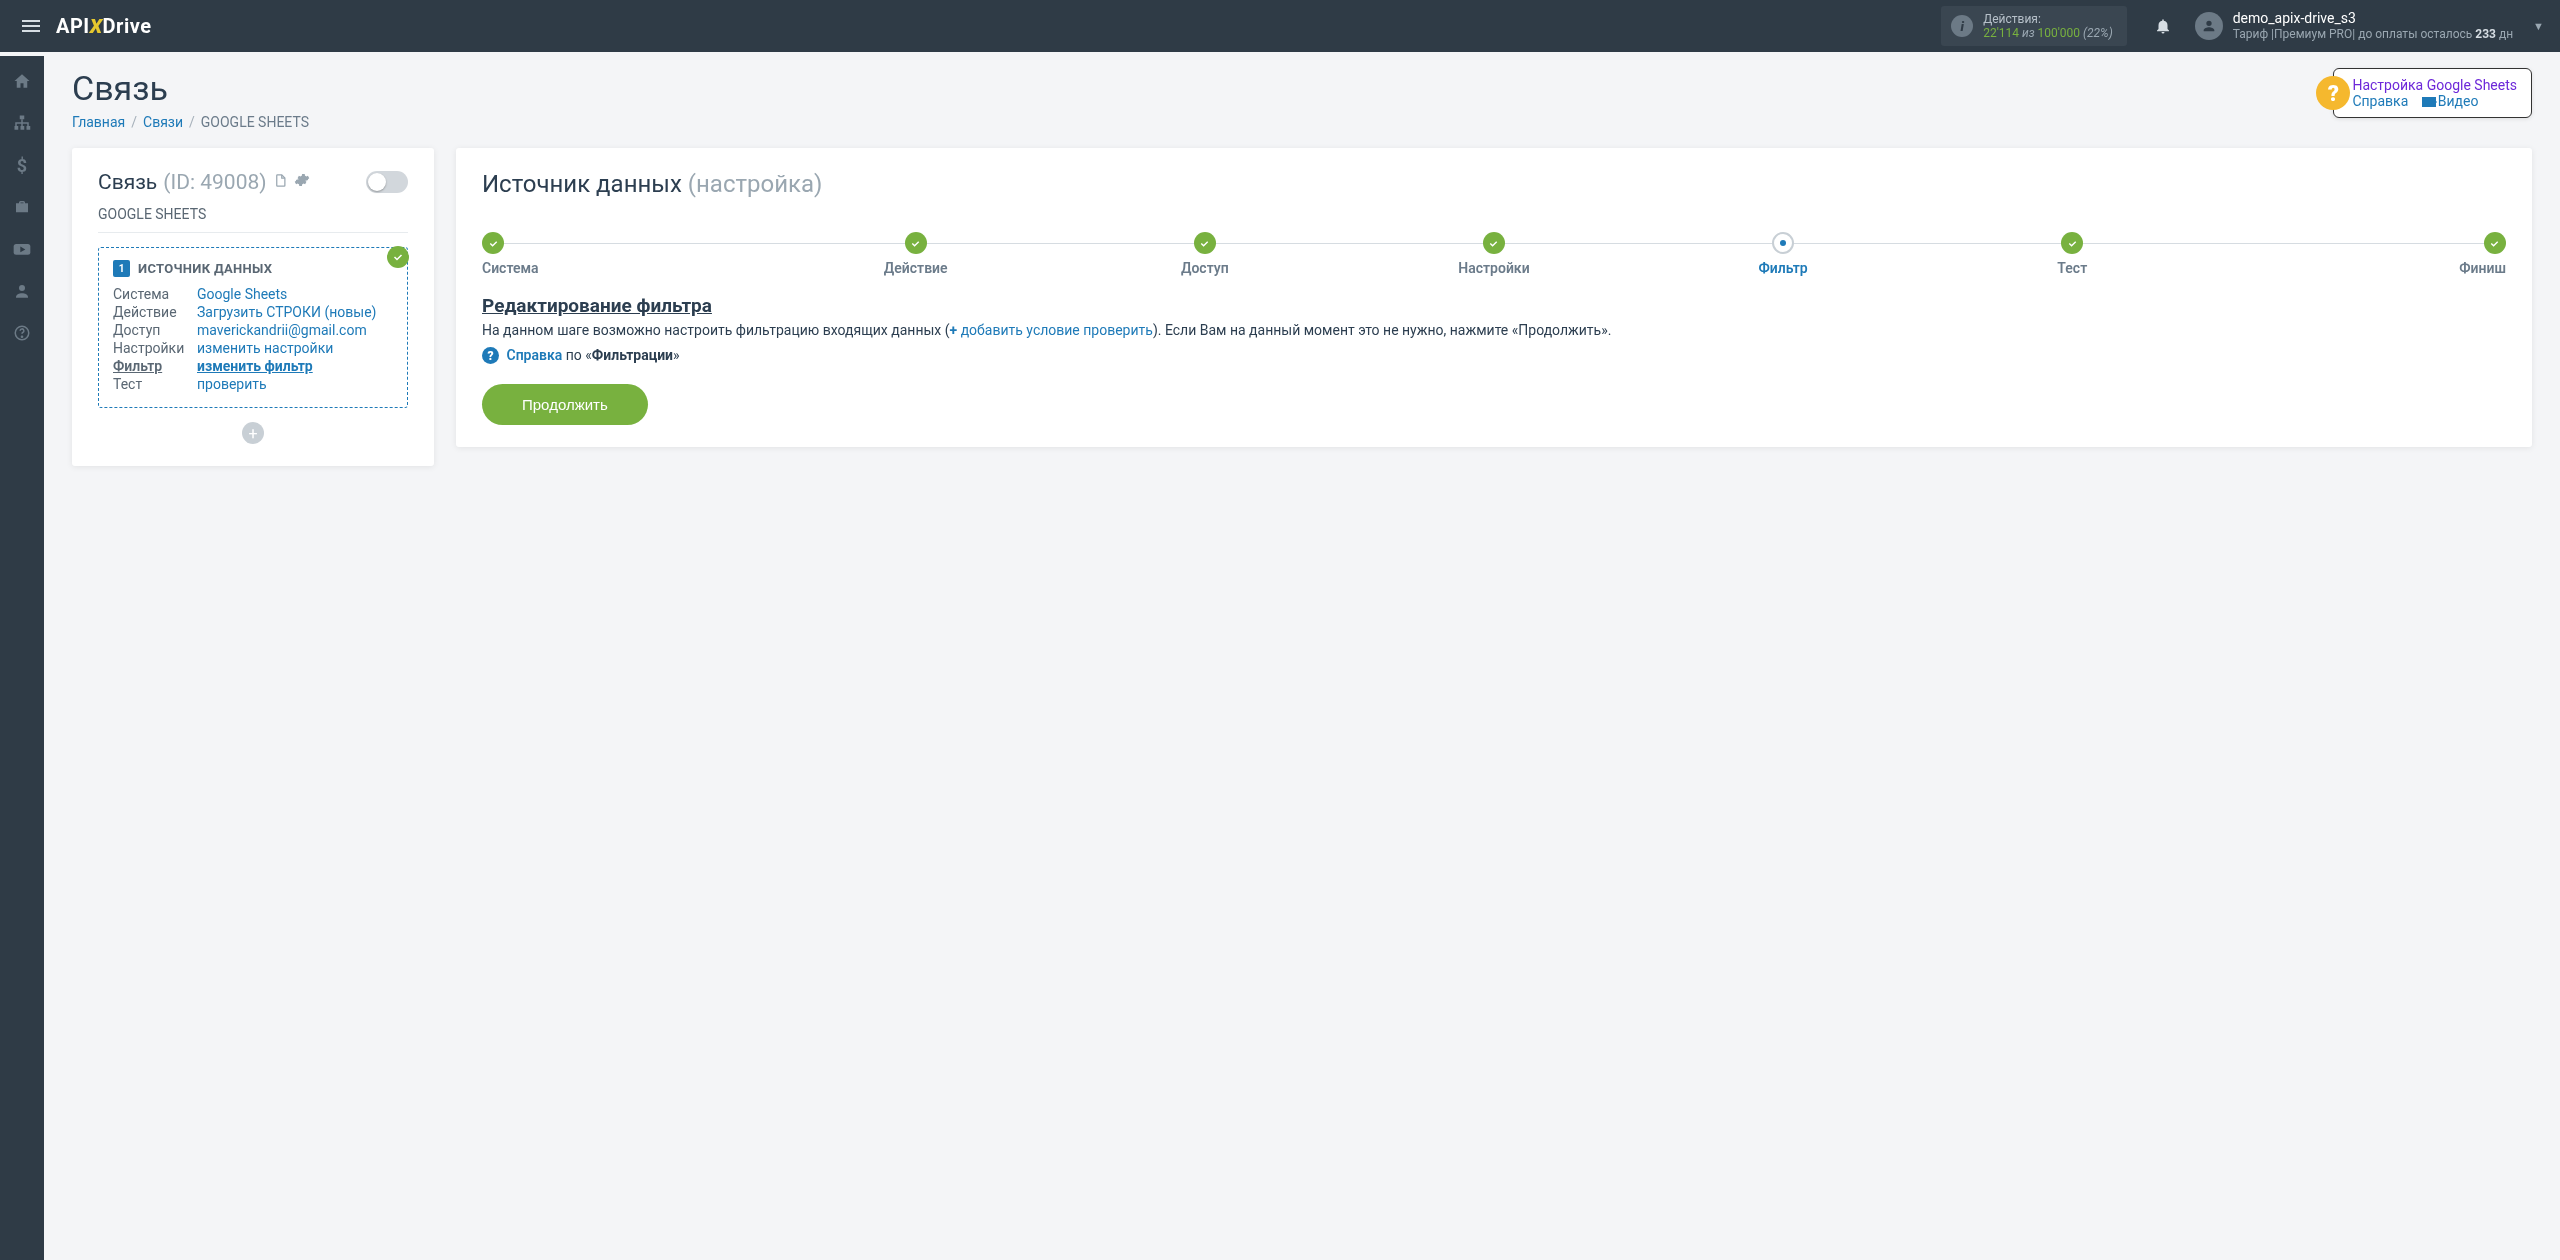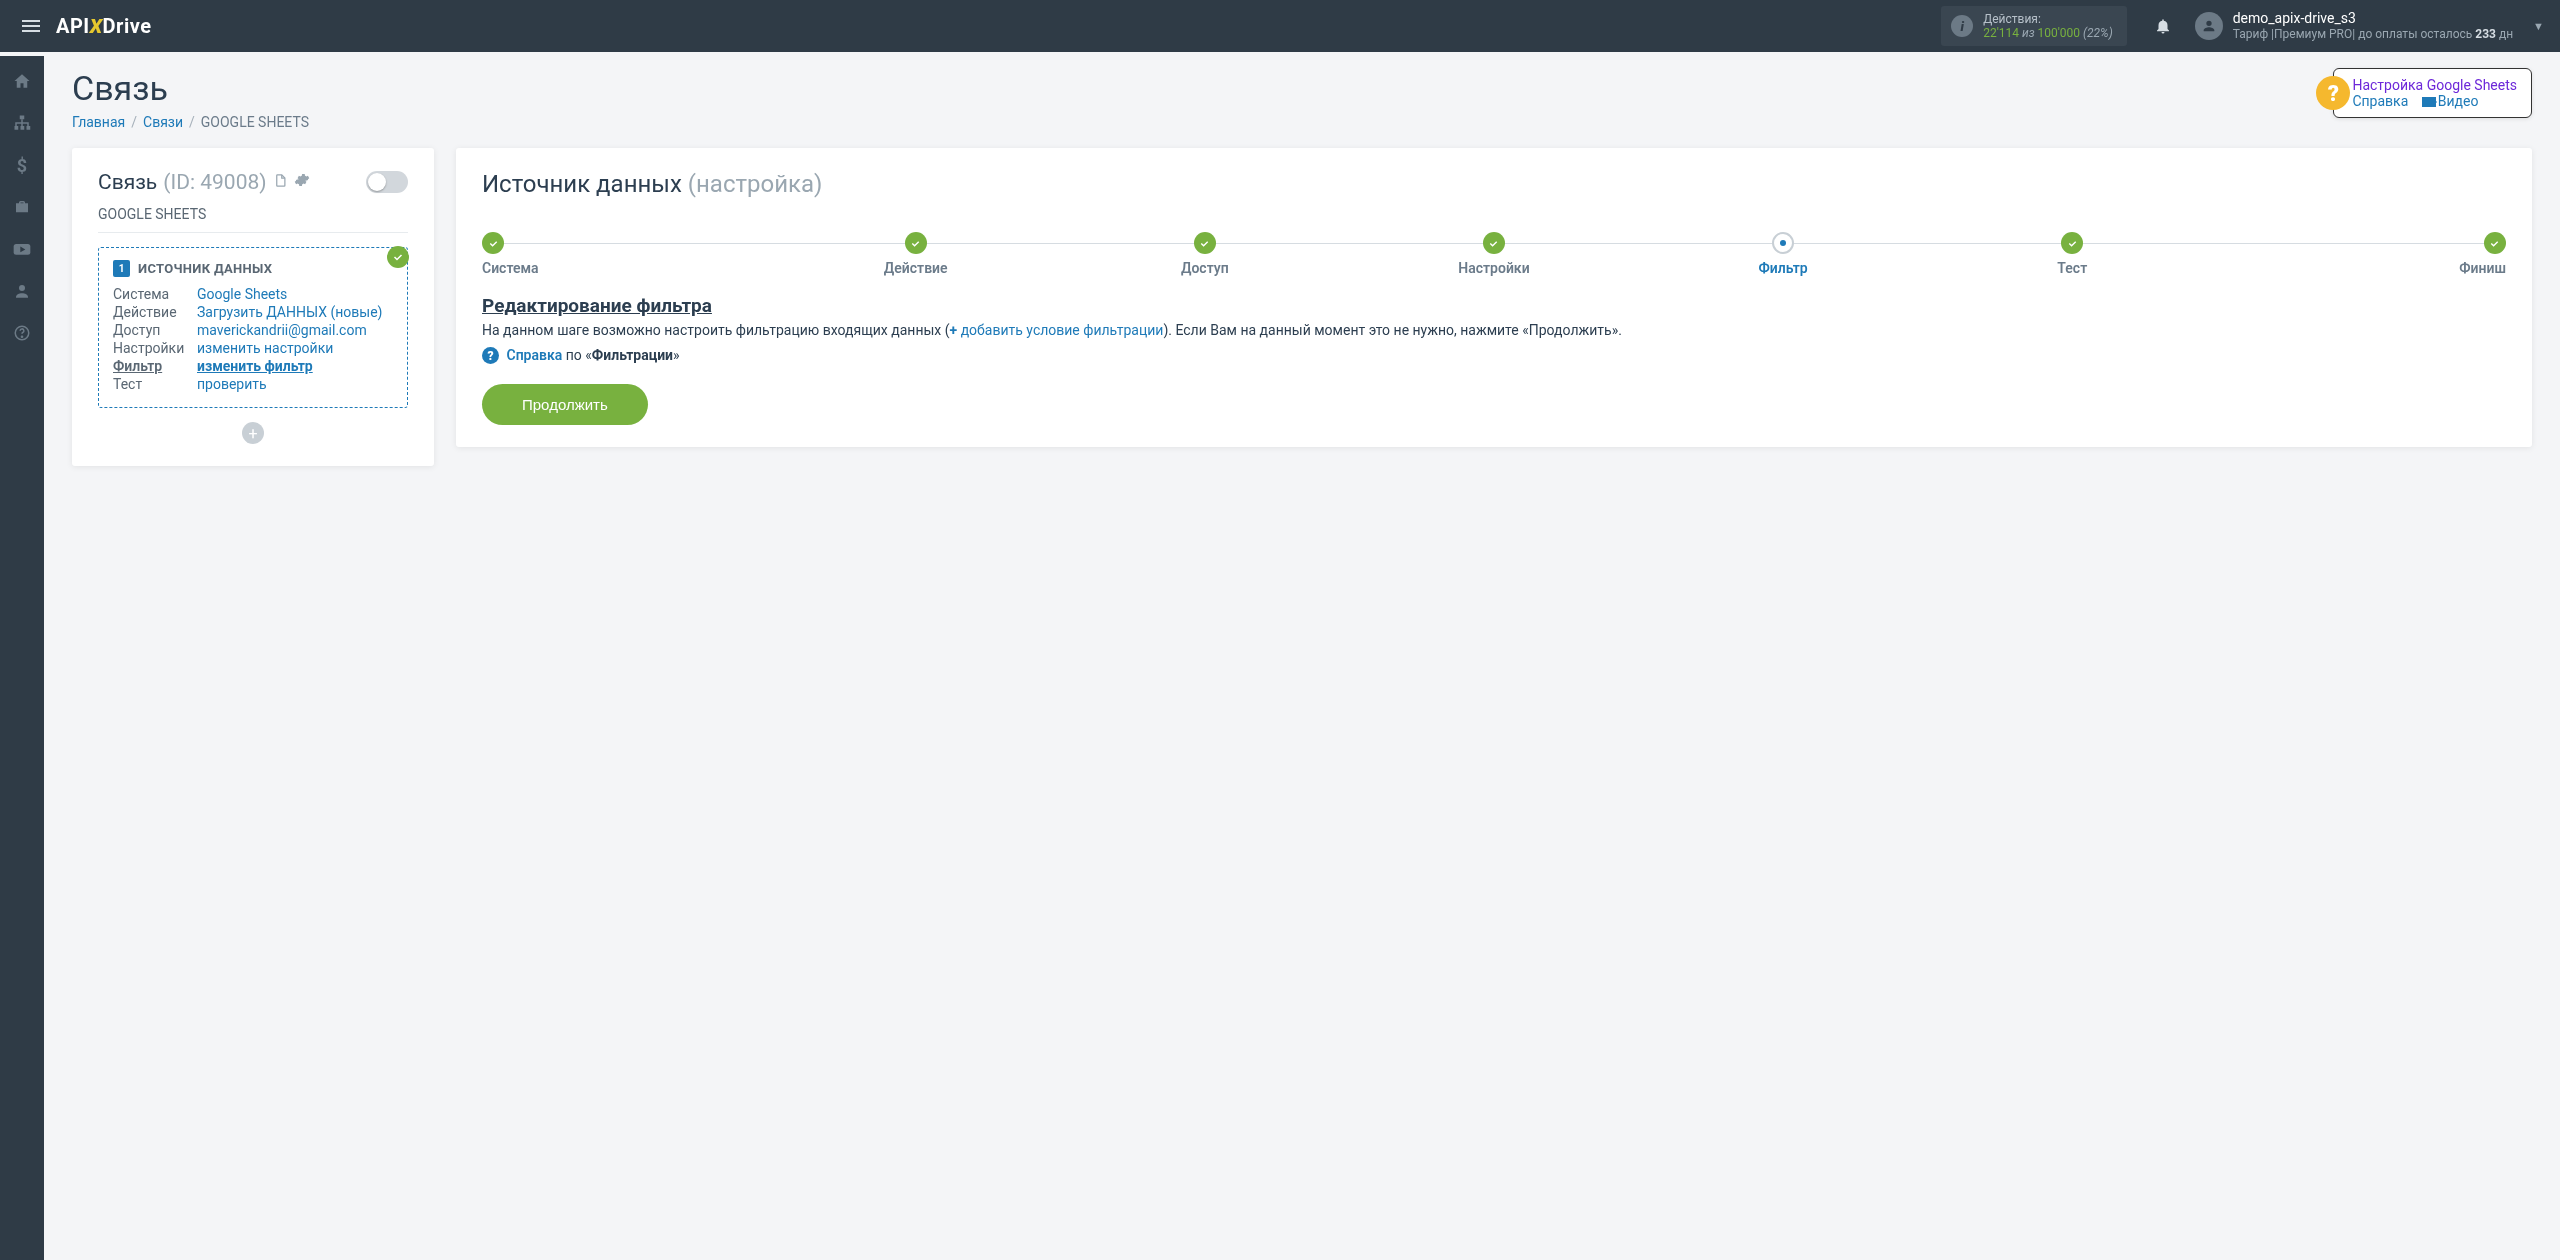--- a/index.html
+++ b/index.html
@@ -206,21 +206,21 @@
           <div class="numbox">1</div>
           <div class="sh">ИСТОЧНИК ДАННЫХ</div>
         </div>
         <div class="src-tbl" id="srctbl">
             <div class="row">
               <div class="k">Система</div>
               <div class="v"><a href="#">Google Sheets</a></div>
             </div>
             <div class="row">
               <div class="k">Действие</div>
-              <div class="v"><a href="#">Загрузить ДАННЫХ (новые)</a></div>
+              <div class="v"><a href="#">Загрузить СТРОКИ (новые)</a></div>
             </div>
             <div class="row">
               <div class="k">Доступ</div>
               <div class="v"><a href="#">maverickandrii@gmail.com</a></div>
             </div>
             <div class="row">
               <div class="k">Настройки</div>
               <div class="v"><a href="#">изменить настройки</a></div>
             </div>
             <div class="row cur">
@@ -261,21 +261,21 @@
                   <path d="M5 12l5 5L19 8"></path>
                 </svg>
               </div><div class="lbl">Тест</div></div><div class="step"><div class="dot">
                 <svg viewBox="0 0 24 24">
                   <path d="M5 12l5 5L19 8"></path>
                 </svg>
               </div><div class="lbl">Финиш</div></div></div>
       </div>
       <div class="section-h">Редактирование фильтра</div>
       <div class="desc">
-        <span>На данном шаге возможно настроить фильтрацию входящих данных (</span><a href="#"><b>+</b> <span>добавить условие фильтрации</span></a><span>). Если Вам на данный момент это не нужно, нажмите «Продолжить».</span>
+        <span>На данном шаге возможно настроить фильтрацию входящих данных (</span><a href="#"><b>+</b> <span>добавить условие проверить</span></a><span>). Если Вам на данный момент это не нужно, нажмите «Продолжить».</span>
       </div>
       <div class="helpline">
         <span class="q">?</span>
         <a href="#">Справка</a><span> по «</span><b>Фильтрации</b><span>»</span>
       </div>
       <button class="btn-cont">Продолжить</button>
     </div>
   </div>
 </div>
 

